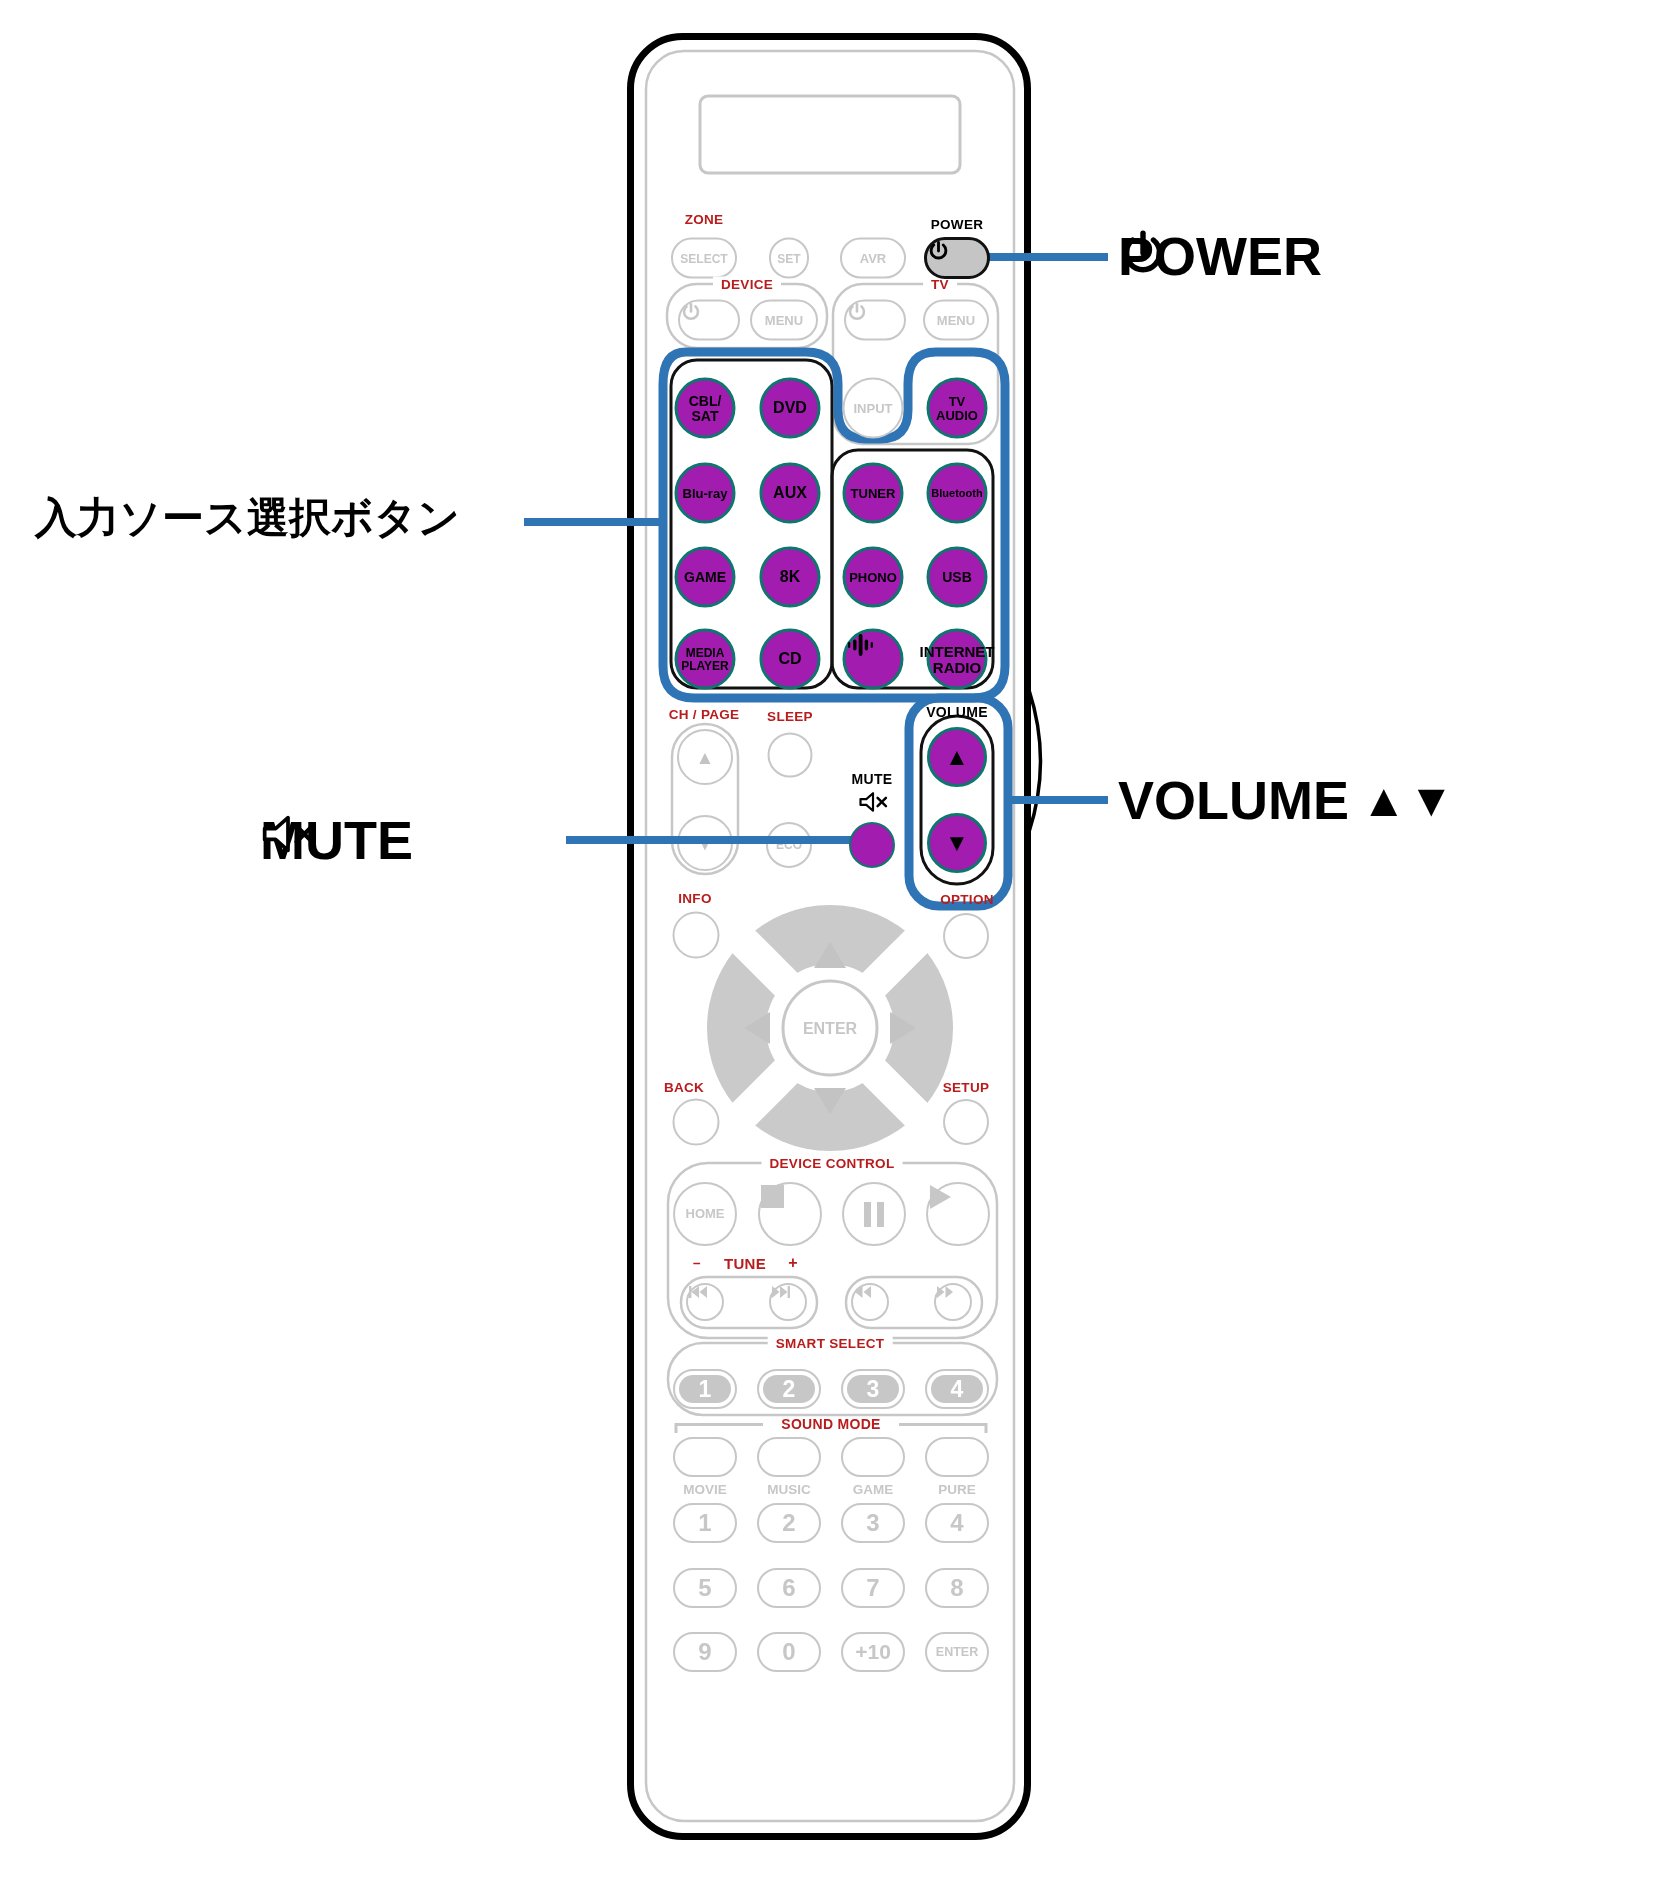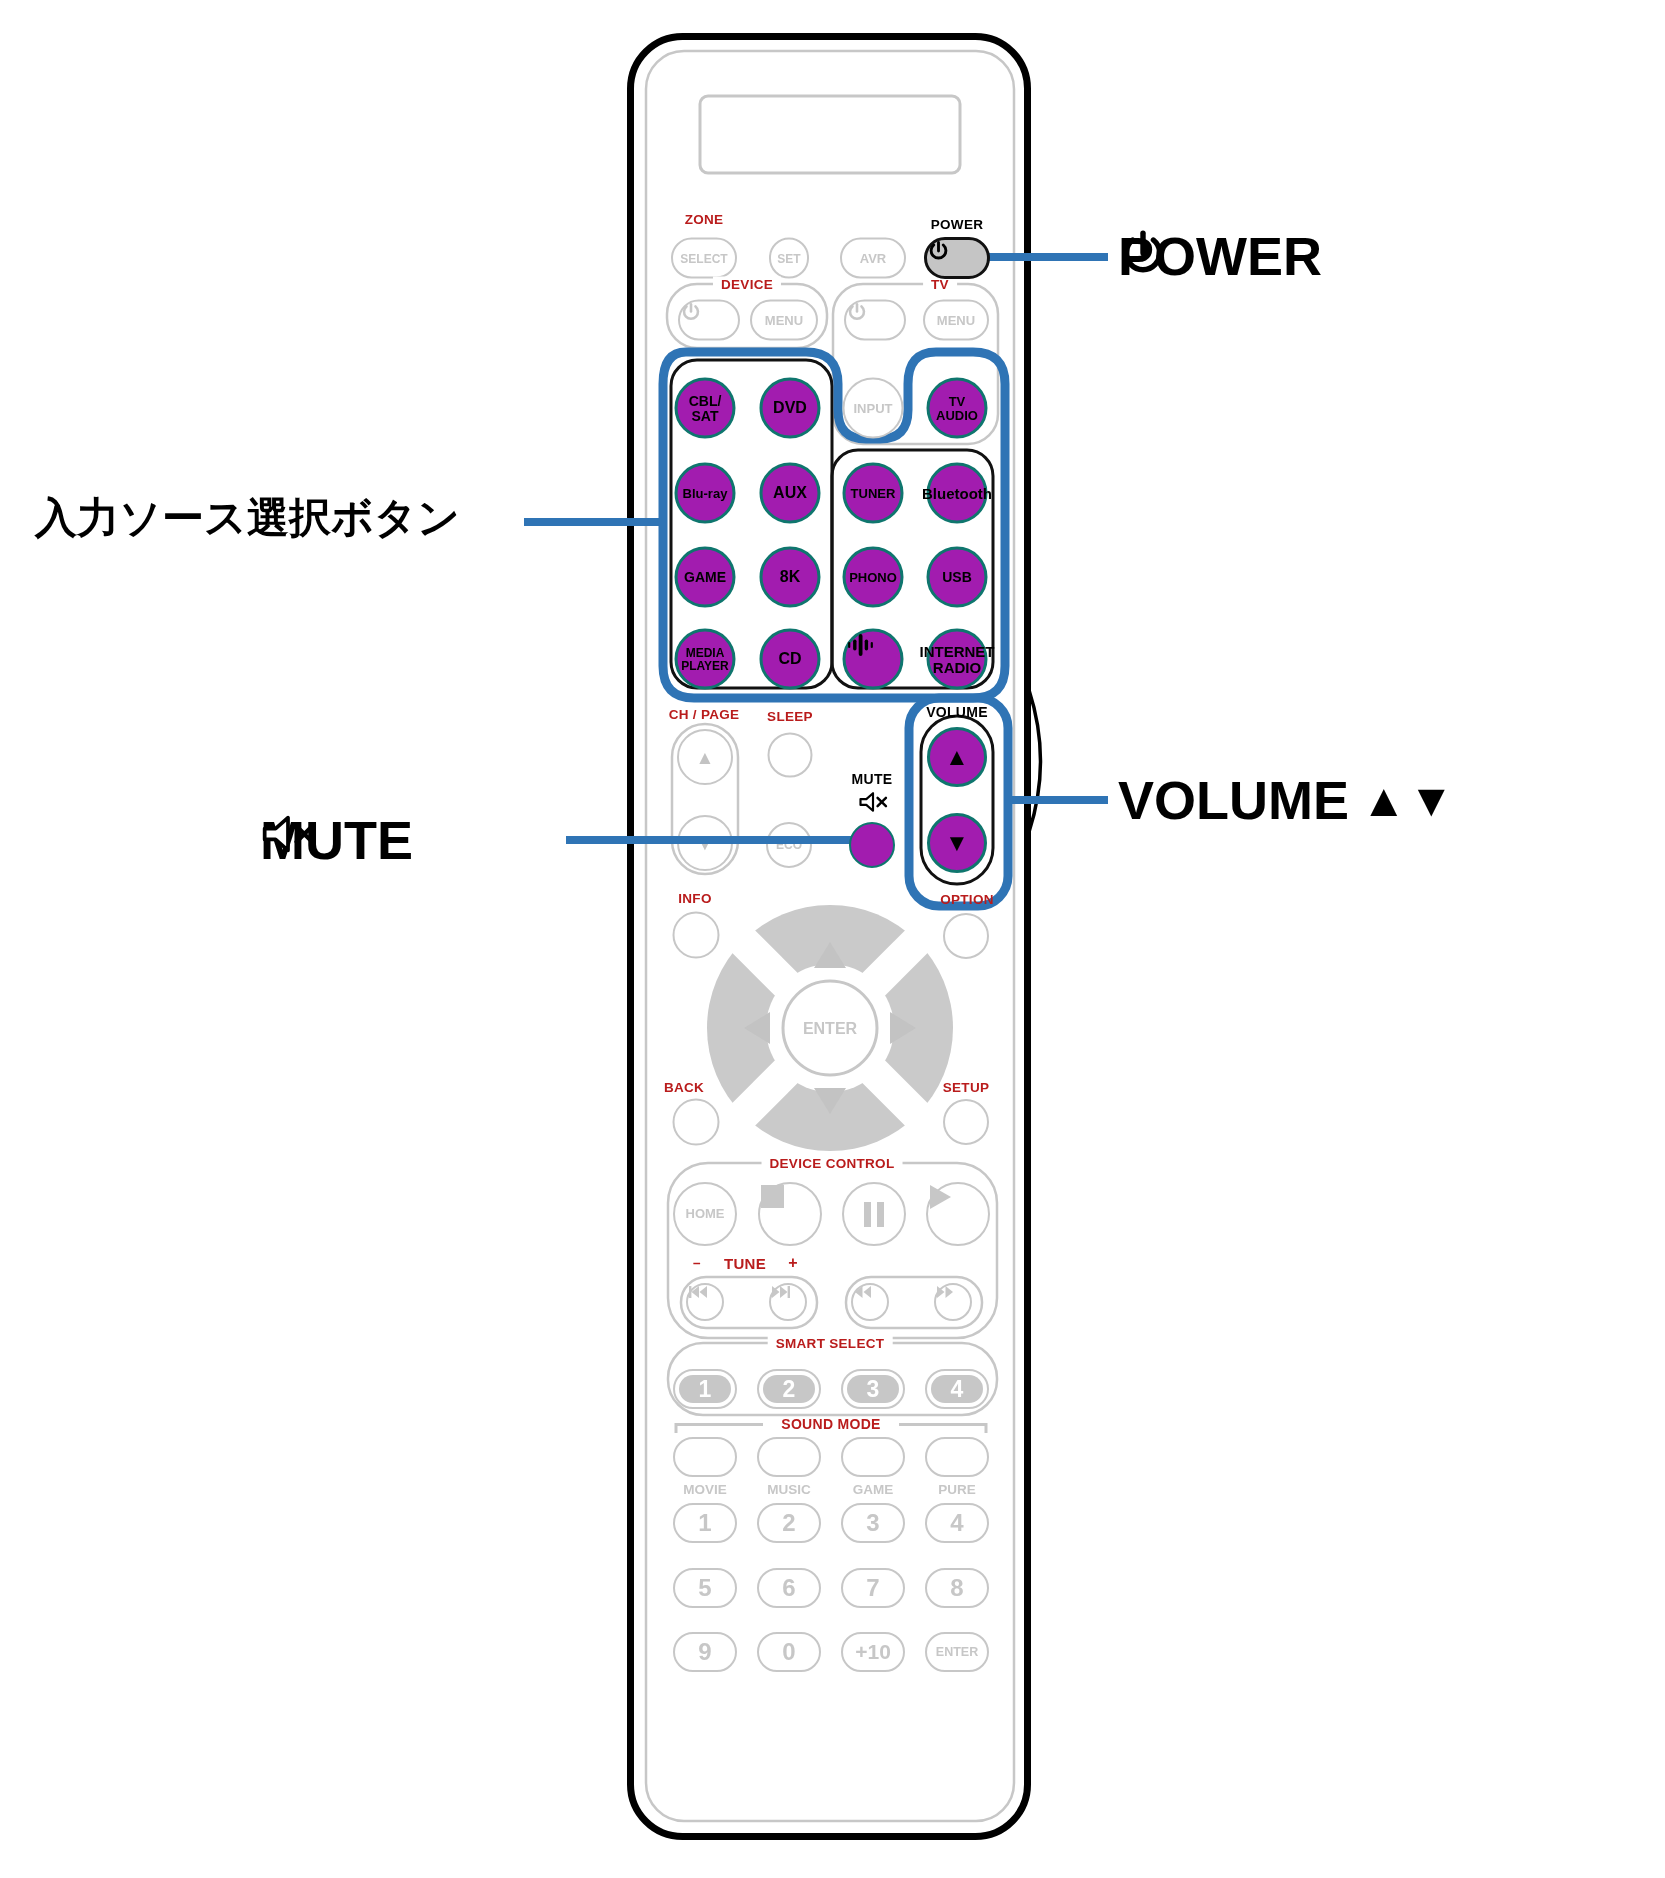--- a/index.html
+++ b/index.html
@@ -19,21 +19,21 @@
   .pill{border-radius:40px;font-size:13px;}
   .circ{border-radius:50%;font-size:13px;line-height:1.05;white-space:pre-line;}
   
   .src{position:absolute;transform:translate(-50%,-50%);box-sizing:border-box;width:61px;height:61px;
        border-radius:50%;border:3px solid #0f766e;background:#a21caf;color:#000;font-weight:bold;
        display:flex;align-items:center;justify-content:center;text-align:center;
        white-space:pre-line;line-height:1.02;}
   .dkpill{position:absolute;transform:translate(-50%,-50%);box-sizing:border-box;
        border-radius:22px;border:3px solid #111;background:#c5c5c5;
        display:flex;align-items:center;justify-content:center;}
-  .s10{font-size:15px;} .s11{font-size:15px;} .s12{font-size:12px;} .s13{font-size:13px;}
+  .s10{font-size:15px;} .s11{font-size:11px;} .s12{font-size:12px;} .s13{font-size:13px;}
   .s14{font-size:14px;} .s16{font-size:16px;}
   .line{position:absolute;height:8px;background:#2f74b5;}
   .tri{line-height:1;}
   
   .callout{position:absolute;font-weight:bold;color:#000;font-size:54px;white-space:nowrap;
        display:flex;align-items:center;gap:12px;line-height:1;}
   .callout .tris{font-size:46px;letter-spacing:2px;}
   .jp{font-size:42px;}
   
   .smart-in{width:52px;height:28px;border-radius:14px;background:#c7c7c7;color:#fff;

